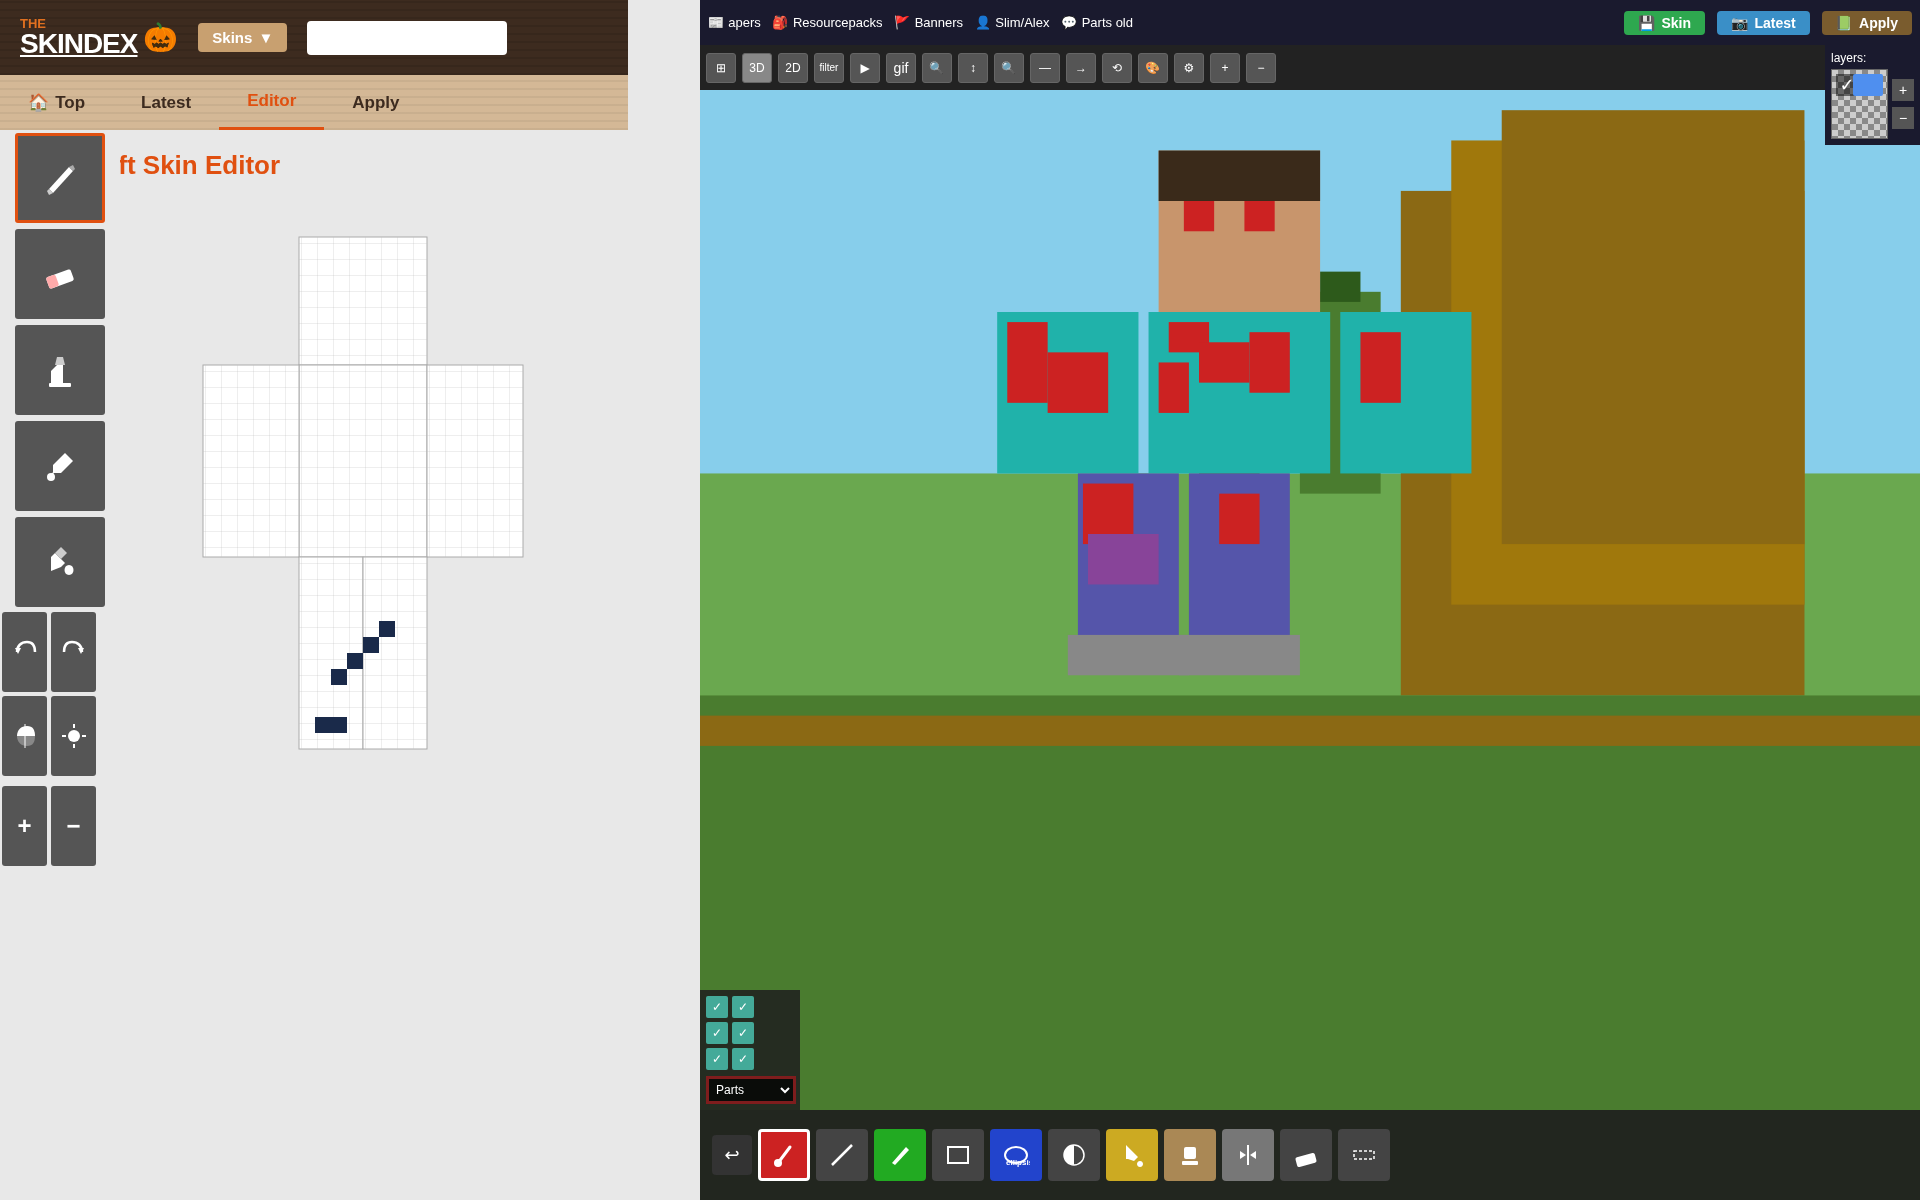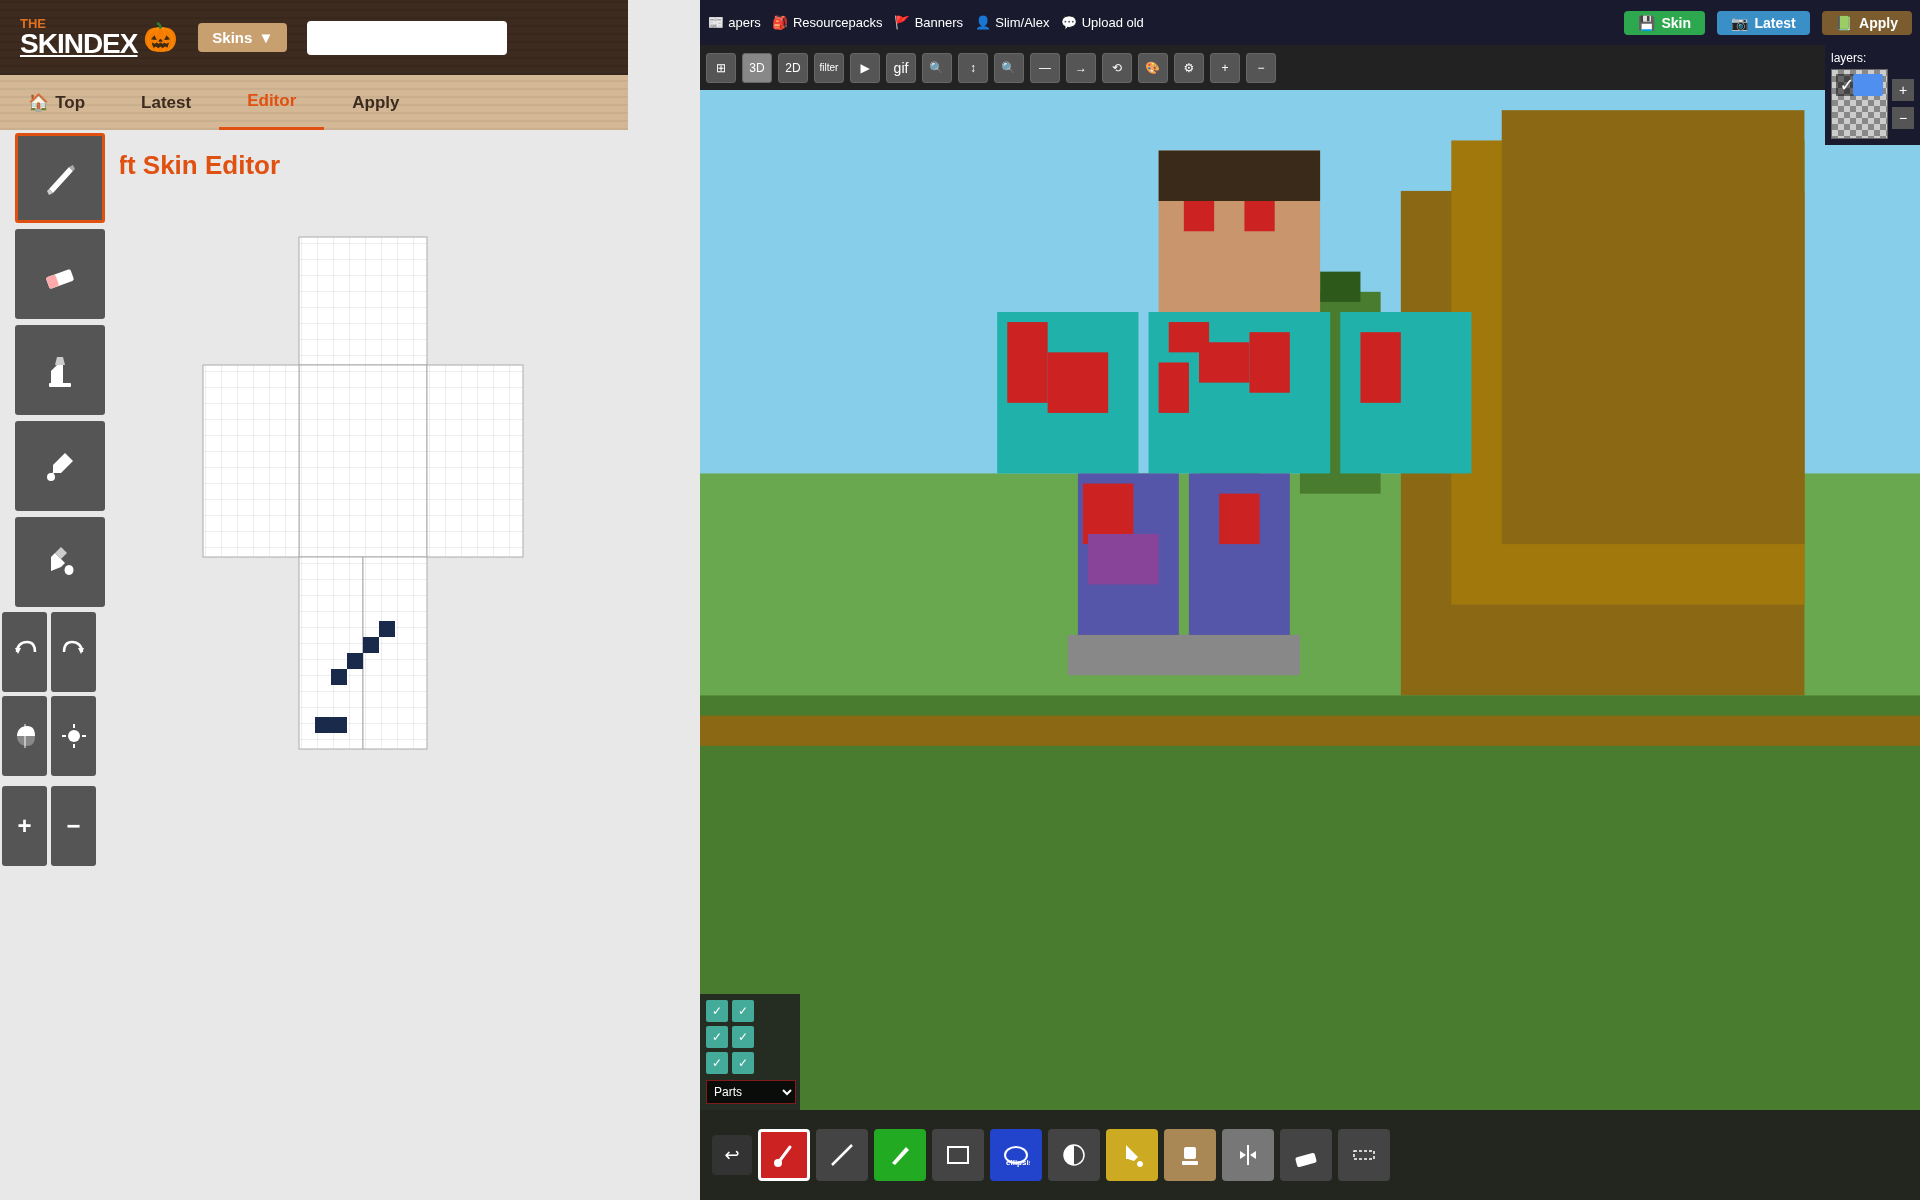--- a/index.html
+++ b/index.html
@@ -489,21 +489,21 @@
   <div class="top-bar-item">
     <span>🚩</span>
     <span>Banners</span>
   </div>
   <div class="top-bar-item">
     <span>👤</span>
     <span>Slim/Alex</span>
   </div>
   <div class="top-bar-item">
     <span>💬</span>
-    <span>Upload old</span>
+    <span>Parts old</span>
   </div>
   <div style="flex:1"></div>
   <div class="top-bar-save">
     <span>💾</span>
     <span>Skin</span>
   </div>
   <div class="top-bar-photo">
     <span>📷</span>
     <span>Latest</span>
   </div>
@@ -612,21 +612,21 @@
     </div>
     <div style="display:flex; align-items:center; gap:4px;">
       <div style="width:22px;height:22px;background:#4a9;display:flex;align-items:center;justify-content:center;font-size:12px;color:#fff;border-radius:2px;cursor:pointer;">✓</div>
       <div style="width:22px;height:22px;background:#4a9;display:flex;align-items:center;justify-content:center;font-size:12px;color:#fff;border-radius:2px;cursor:pointer;">✓</div>
     </div>
     <div style="display:flex; align-items:center; gap:4px;">
       <div style="width:22px;height:22px;background:#4a9;display:flex;align-items:center;justify-content:center;font-size:12px;color:#fff;border-radius:2px;cursor:pointer;">✓</div>
       <div style="width:22px;height:22px;background:#4a9;display:flex;align-items:center;justify-content:center;font-size:12px;color:#fff;border-radius:2px;cursor:pointer;">✓</div>
     </div>
   </div>
-  <select style="background:rgba(0,0,0,0.7);color:#fff;font-size:12px;padding:3px;border:1px solid #7f1d1d;width:90px;margin-top:6px;">
+  <select style="background:rgba(0,0,0,0.7);color:#fff;font-size:12px;padding:3px;border:3px solid #7f1d1d;width:90px;margin-top:6px;">
     <option>Parts</option>
     <option>Head</option>
     <option>Body</option>
     <option>Arms</option>
     <option>Legs</option>
   </select>
 </div>
 
 <div class="bottom-toolbar">
 

